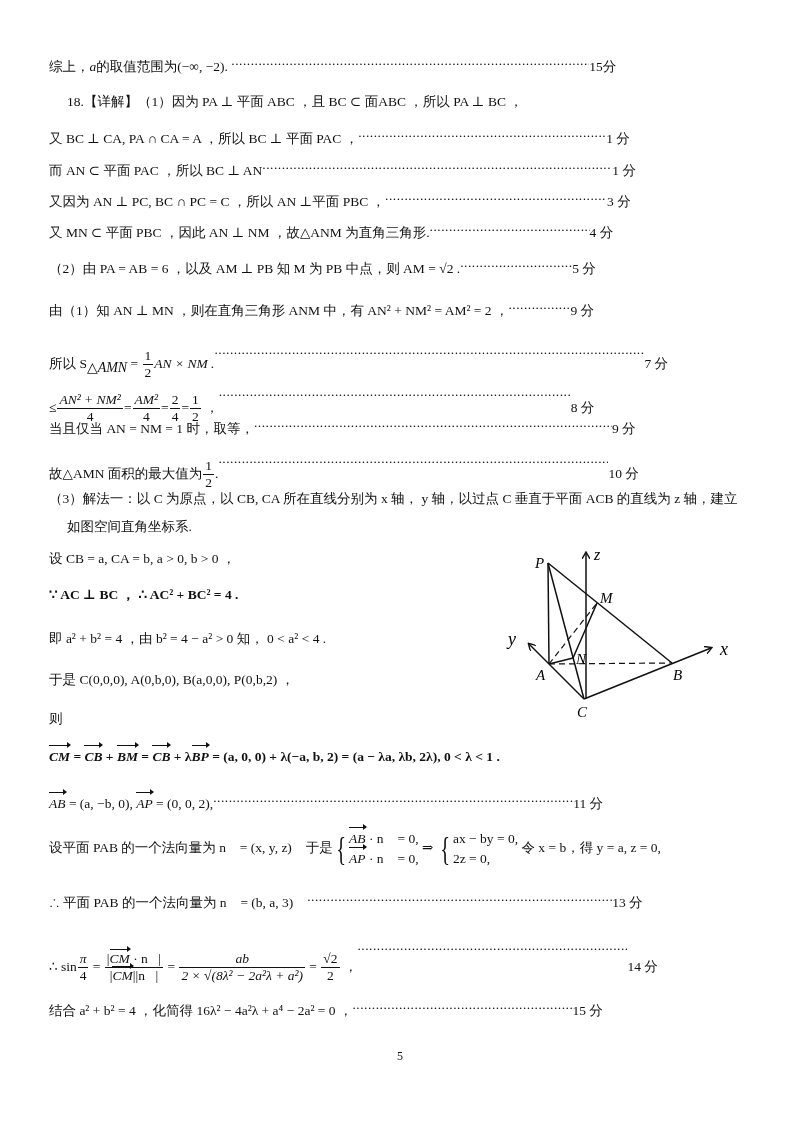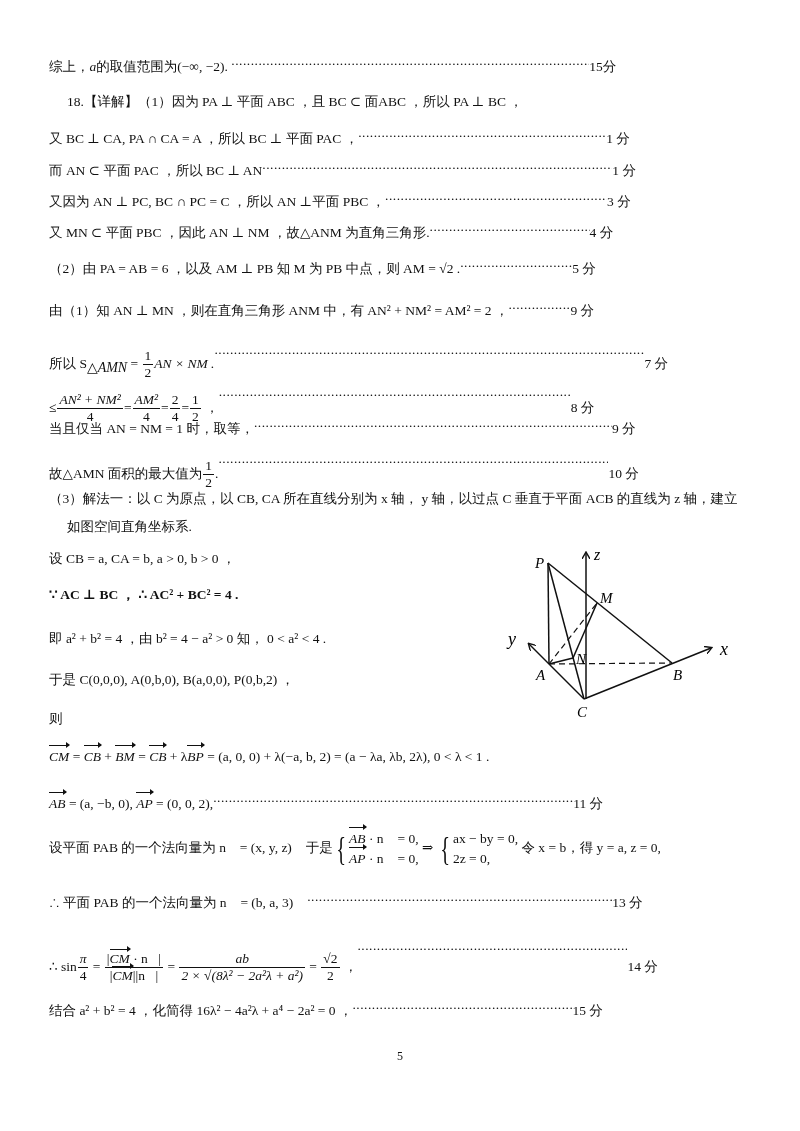--- a/index.html
+++ b/index.html
@@ -58,21 +58,21 @@
 </div>
 
 <div class="line" style="top:489px;"><span>（3）解法一：以 C 为原点，以 CB, CA 所在直线分别为 x 轴， y 轴，以过点 C 垂直于平面 ACB 的直线为 z 轴，建立</span></div>
 <div class="line" style="top:517px;margin-left:18px;"><span>如图空间直角坐标系.</span></div>
 <div class="line" style="top:549px;"><span>设 CB = a, CA = b, a &gt; 0, b &gt; 0 ，</span></div>
 <div class="line" style="top:585px;font-weight:bold;"><span>∵ AC ⊥ BC ， ∴ AC² + BC² = 4 .</span></div>
 <div class="line" style="top:629px;"><span>即 a² + b² = 4 ，由 b² = 4 − a² &gt; 0 知， 0 &lt; a² &lt; 4 .</span></div>
 <div class="line" style="top:670px;"><span>于是 C(0,0,0), A(0,b,0), B(a,0,0), P(0,b,2) ，</span></div>
 <div class="line" style="top:709px;"><span>则</span></div>
 
-<div class="line" style="top:747px;">
+<div class="line" style="top:747px;font-weight:bold;">
   <span class="vec">CM</span><span> = </span><span class="vec">CB</span><span> + </span><span class="vec">BM</span><span> = </span><span class="vec">CB</span><span> + λ</span><span class="vec">BP</span><span> = (a, 0, 0) + λ(−a, b, 2) = (a − λa, λb, 2λ), 0 &lt; λ &lt; 1 .</span>
 </div>
 
 <div class="line" style="top:788px;">
   <span class="vec">AB</span><span> = (a, −b, 0), </span><span class="vec">AP</span><span> = (0, 0, 2),</span><span class="dots" style="width:360px;">........................................................................................................................................................................................................</span><span class="score">11 分</span>
 </div>
 
 <div class="line" style="top:826px; line-height:44px;">
   <span>设平面 PAB 的一个法向量为 n⃗ = (x, y, z) ，于是</span><span class="brace">{</span><span class="sys"><span style="display:block;"><span class="vec">AB</span><span> · n⃗ = 0,</span></span><span style="display:block;"><span class="vec">AP</span><span> · n⃗ = 0,</span></span></span><span> ⇒ </span><span class="brace">{</span><span class="sys"><span style="display:block;">ax − by = 0,</span><span style="display:block;">2z = 0,</span></span><span> 令 x = b，得 y = a, z = 0,</span>
 </div>

